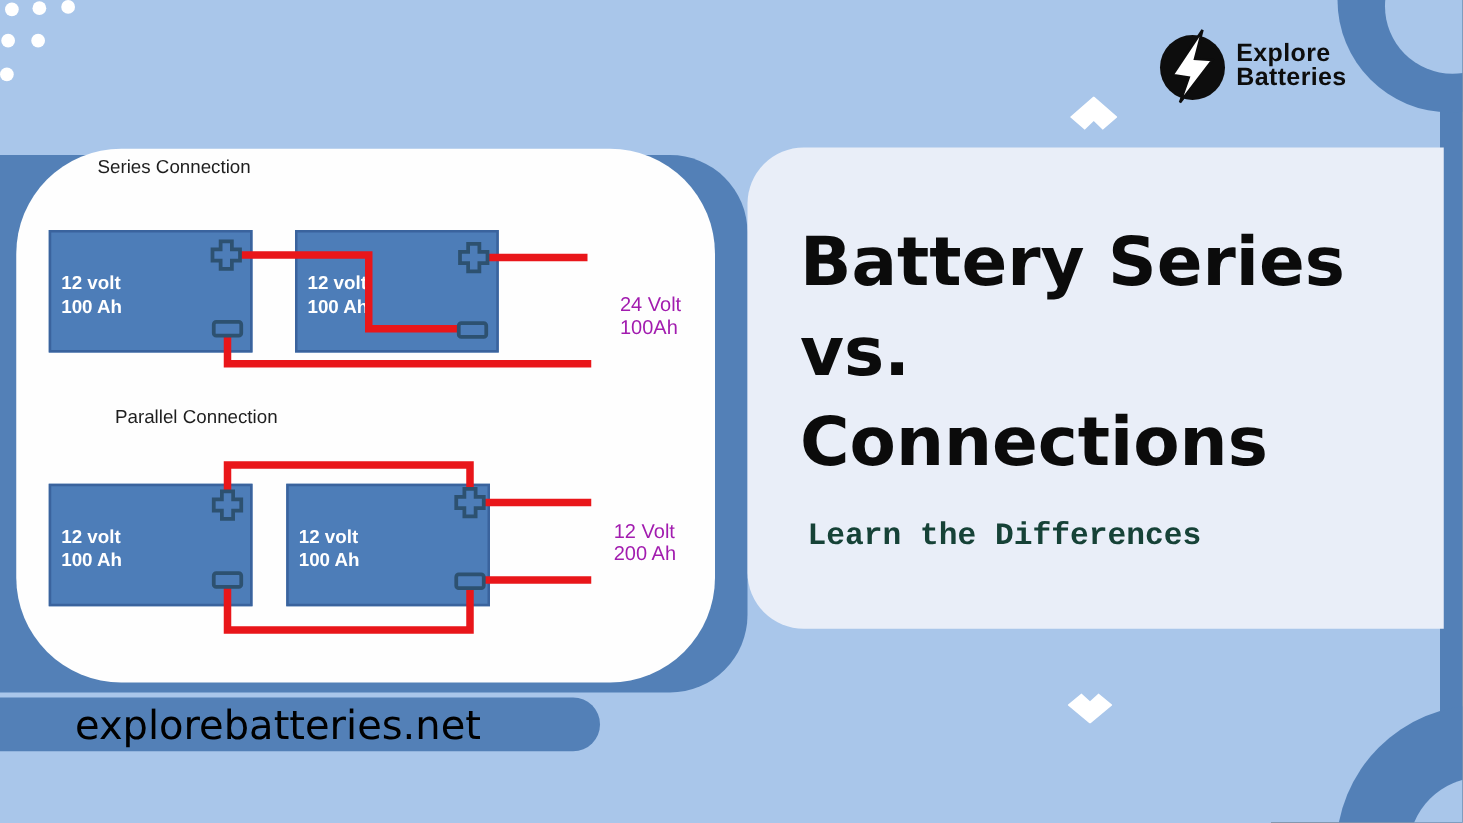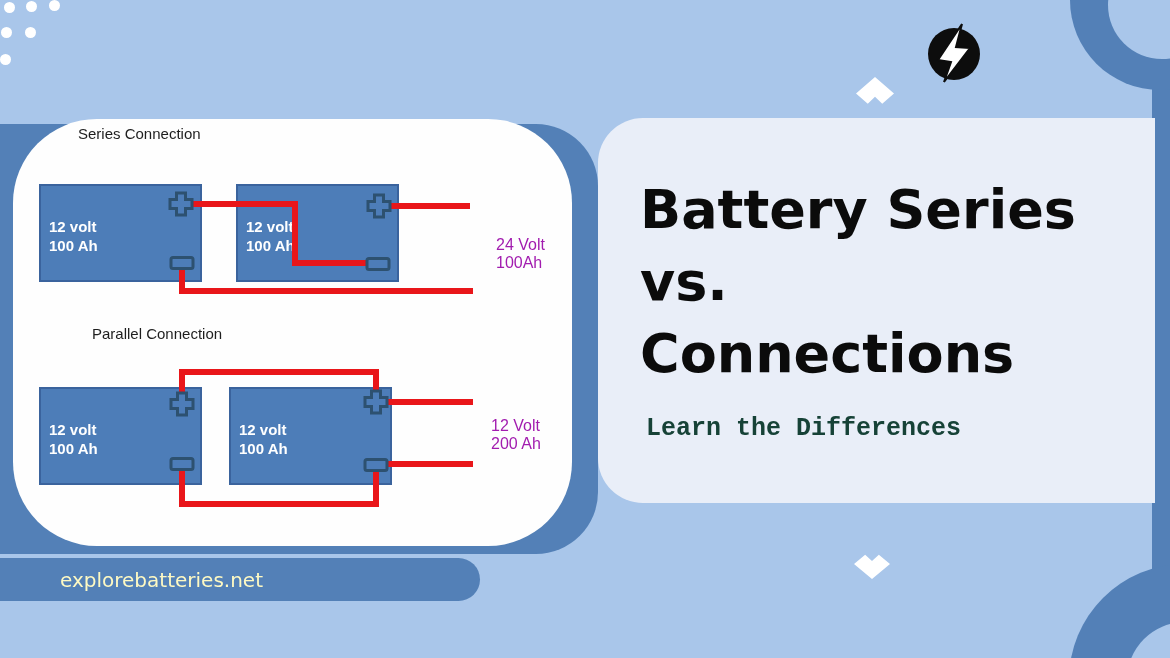--- a/index.html
+++ b/index.html
@@ -35,21 +35,21 @@
   }
   .right-card{
     position:absolute;left:598px;top:118px;width:557px;height:385px;
     background:#e9eef8;border-radius:45px 0 0 45px;
   }
   .footer-bar{
     position:absolute;left:-20px;top:558px;width:500px;height:43px;
     background:#5380b7;border-radius:0 22px 22px 0;
     display:flex;align-items:center;
   }
-  .footer-bar span{margin-left:80px;color:#fef9c3;font-size:20px;font-weight:500;font-family:"DejaVu Sans",sans-serif;}
+  .footer-bar span{margin-left:80px;color:#000000;font-size:32px;font-weight:500;font-family:"DejaVu Sans",sans-serif;}
   
   .diag-label{position:absolute;font-size:15px;font-weight:400;color:#1e1e1e;}
   .battery{
     position:absolute;width:163px;height:98px;background:#4d7db8;
     border:2px solid #3a639d;box-sizing:border-box;
     color:#ffffff;font-size:15px;font-weight:600;line-height:19px;
     padding:31px 0 0 8px;
   }
   .out-label{position:absolute;font-size:16px;font-weight:400;color:#a21caf;line-height:18px;}
   .wires{position:absolute;left:0;top:0;pointer-events:none;}
@@ -142,20 +142,24 @@
     <div>Battery Series vs.</div>
     <div>Connections</div>
   </div>
   <div class="subtitle">Learn the Differences</div>
 
   <div class="logo">
     <svg width="60" height="62" viewBox="0 0 60 62">
       <circle cx="30" cy="32" r="26" fill="#0d0d0d"></circle>
       <path d="M38 2 L14 38 L27 40 L20 60 L46 26 L32 25 Z" fill="#ffffff" stroke="#0d0d0d" stroke-width="2"></path>
     </svg>
+    <div class="logo-text">
+      <div>Explore</div>
+      <div>Batteries</div>
+    </div>
   </div>
 
   <div class="diamond-top"></div>
   <div class="diamond-bottom"></div>
 
   <div class="footer-bar">
     <span>explorebatteries.net</span>
   </div>
 
 </div>

